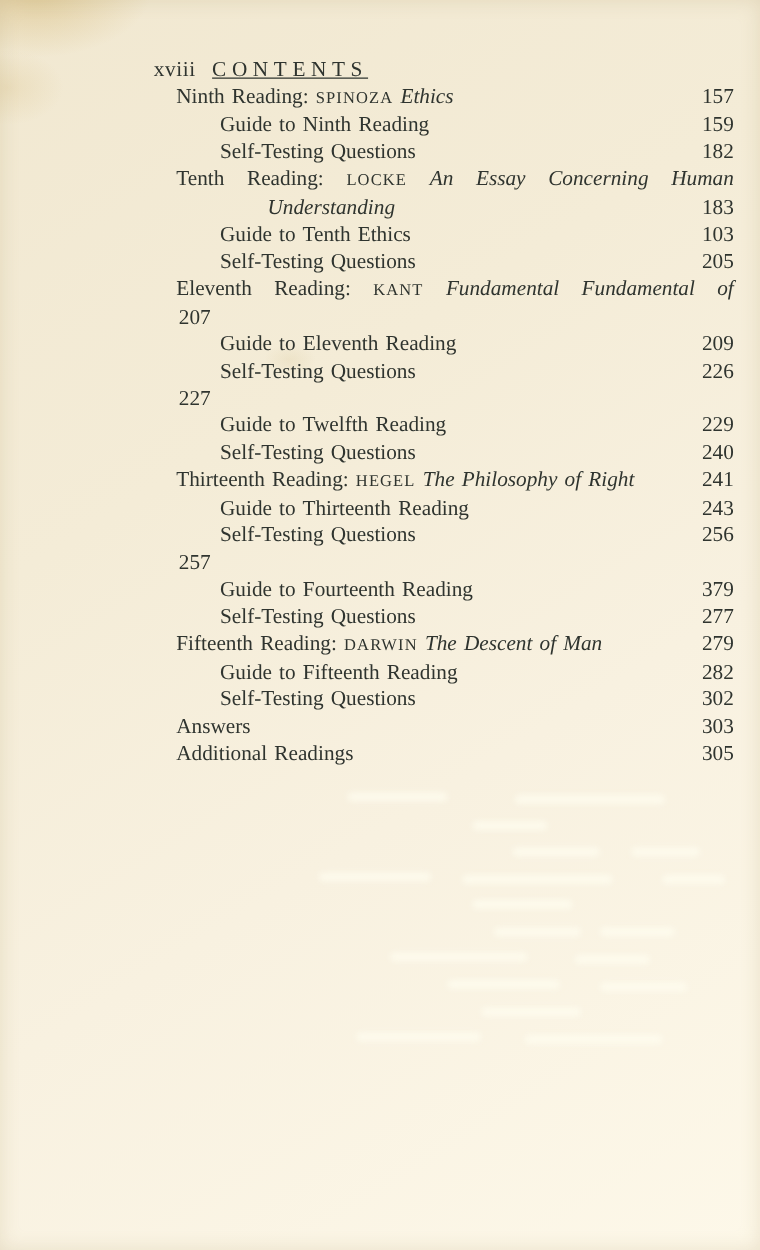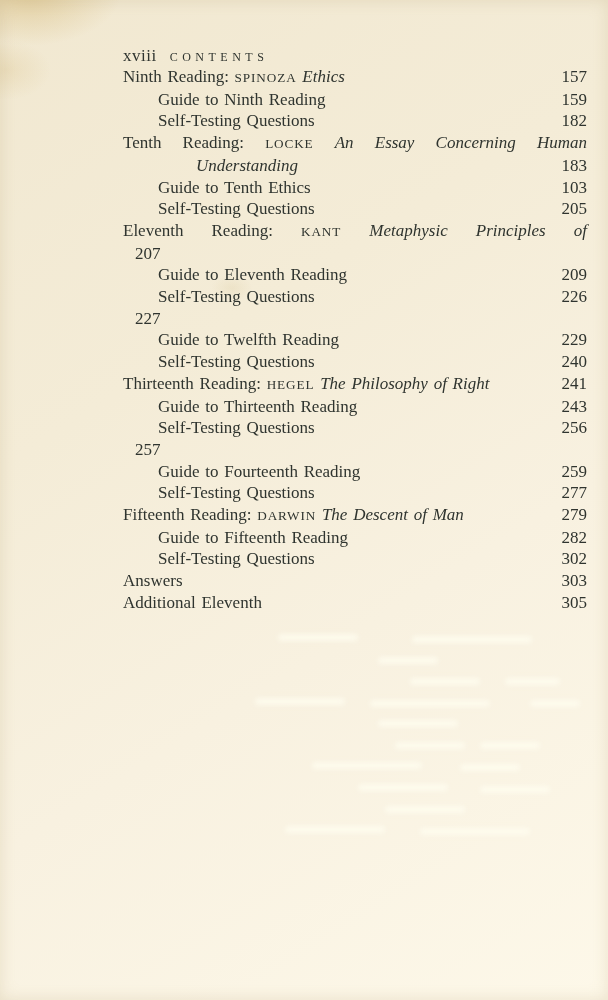--- a/index.html
+++ b/index.html
@@ -15,31 +15,31 @@
       radial-gradient(26px 16px at 232px 288px, rgba(180,150,70,.10), rgba(180,150,70,0) 80%),
       linear-gradient(148deg,#f1e8d1 0%,#f4ecd7 34%,#f8f1e0 62%,#fdf8e9 100%);
     box-shadow: inset 0 0 16px rgba(167,142,86,.20);
     color:#2f342f;
   }
   .running-head{
     position:absolute;top:46px;left:123px;
     display:flex;align-items:baseline;gap:13px;
   }
   .folio{font-size:17px;letter-spacing:.5px;}
-  .head-title{font-size:12px;letter-spacing:4.5px;}
+  .head-title{font-size:17px;letter-spacing:4.5px;text-decoration:underline;}
   .toc{
-    position:absolute;left:123px;right:21px;top:66px;text-align:center;
+    position:absolute;left:141px;right:21px;top:66px;text-align:center;
   }
   .row{
     display:flex;justify-content:space-between;align-items:baseline;
     font-size:17px;line-height:21.7px;word-spacing:1.5px;
     white-space:nowrap;
   }
   .row-text{white-space:pre-wrap;}
-  .row-page{margin-left:12px;}
+  .row-page{margin-left:2px;}
   .lv-sub  .row-text{padding-left:35px;}
   .lv-turn1 .row-text{padding-left:73px;}
   .lv-turn2 .row-text{padding-left:51px;}
   .spread .row-text{flex:1;text-align-last:justify;}
   .spread .row-page{margin-left:0;}
   .seg-smallcaps{font-size:13.2px;letter-spacing:.9px;}
   .seg-italic{font-style:italic;}
   
   .ghost{position:absolute;height:7px;border-radius:4px;
          background:rgba(255,253,240,.75);filter:blur(2.5px);pointer-events:none;}
@@ -77,21 +77,21 @@
       </div>
       <div class="row lv-sub">
         <span class="row-text"><span class="seg-plain">Guide to Tenth Ethics</span></span>
         <span class="row-page">103</span>
       </div>
       <div class="row lv-sub">
         <span class="row-text"><span class="seg-plain">Self-Testing Questions</span></span>
         <span class="row-page">205</span>
       </div>
       <div class="row lv-main spread">
-        <span class="row-text"><span class="seg-plain">Eleventh Reading: </span><span class="seg-smallcaps">KANT</span><span class="seg-plain"> </span><span class="seg-italic">Metaphysic Principles of</span></span>
+        <span class="row-text"><span class="seg-plain">Eleventh Reading: </span><span class="seg-smallcaps">KANT</span><span class="seg-plain"> </span><span class="seg-italic">Fundamental Fundamental of</span></span>
         <span class="row-page"></span>
       </div>
       <div class="row lv-turn2">
         <span class="row-page">207</span>
       </div>
       <div class="row lv-sub">
         <span class="row-text"><span class="seg-plain">Guide to Eleventh Reading</span></span>
         <span class="row-page">209</span>
       </div>
       <div class="row lv-sub">
@@ -119,21 +119,21 @@
       </div>
       <div class="row lv-sub">
         <span class="row-text"><span class="seg-plain">Self-Testing Questions</span></span>
         <span class="row-page">256</span>
       </div>
       <div class="row lv-main">
         <span class="row-page">257</span>
       </div>
       <div class="row lv-sub">
         <span class="row-text"><span class="seg-plain">Guide to Fourteenth Reading</span></span>
-        <span class="row-page">259</span>
+        <span class="row-page">379</span>
       </div>
       <div class="row lv-sub">
         <span class="row-text"><span class="seg-plain">Self-Testing Questions</span></span>
         <span class="row-page">277</span>
       </div>
       <div class="row lv-main">
         <span class="row-text"><span class="seg-plain">Fifteenth Reading: </span><span class="seg-smallcaps">DARWIN</span><span class="seg-plain"> </span><span class="seg-italic">The Descent of Man</span></span>
         <span class="row-page">279</span>
       </div>
       <div class="row lv-sub">
@@ -142,21 +142,21 @@
       </div>
       <div class="row lv-sub">
         <span class="row-text"><span class="seg-plain">Self-Testing Questions</span></span>
         <span class="row-page">302</span>
       </div>
       <div class="row lv-main">
         <span class="row-text"><span class="seg-plain">Answers</span></span>
         <span class="row-page">303</span>
       </div>
       <div class="row lv-main">
-        <span class="row-text"><span class="seg-plain">Additional Eleventh</span></span>
+        <span class="row-text"><span class="seg-plain">Additional Readings</span></span>
         <span class="row-page">305</span>
       </div>
     </div>
 
   <div>
     <div class="ghost" style="left:278px;top:634px;width:80px"></div>
     <div class="ghost" style="left:412px;top:636px;width:120px"></div>
     <div class="ghost" style="left:378px;top:657px;width:60px"></div>
     <div class="ghost" style="left:410px;top:678px;width:70px"></div>
     <div class="ghost" style="left:505px;top:678px;width:55px"></div>

